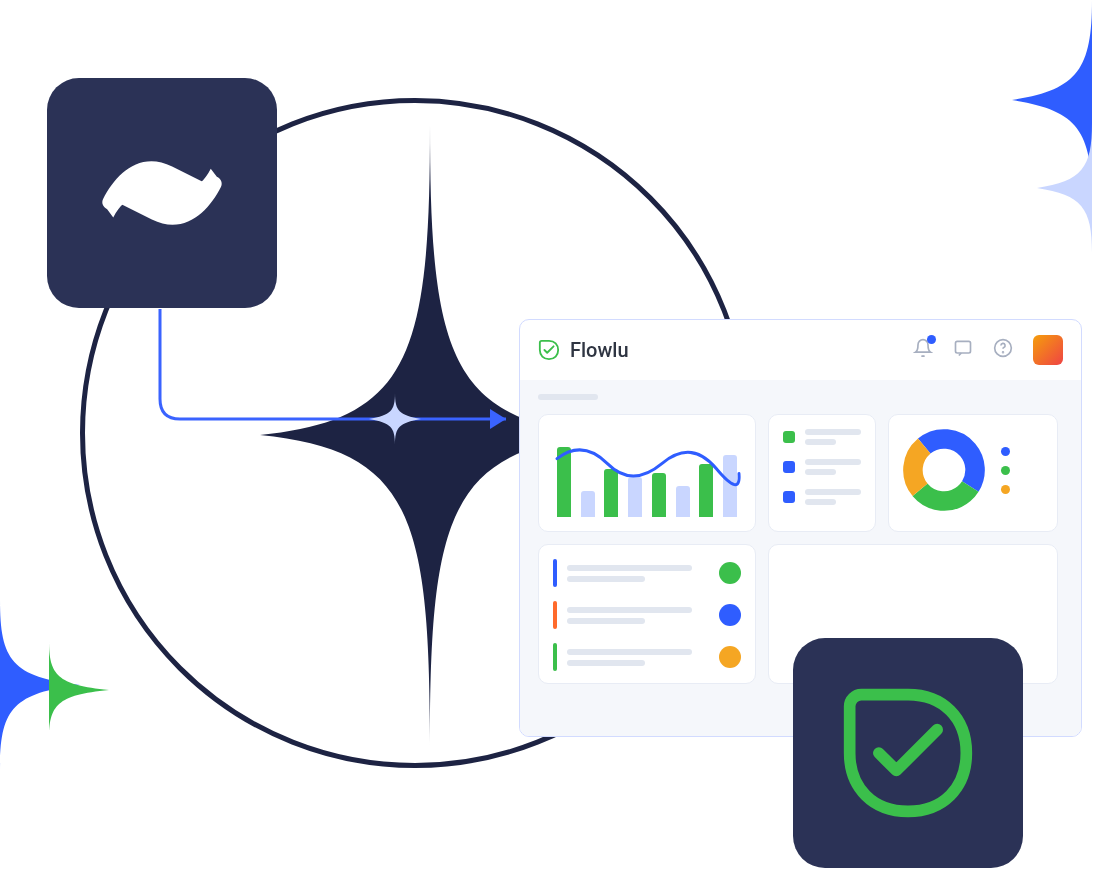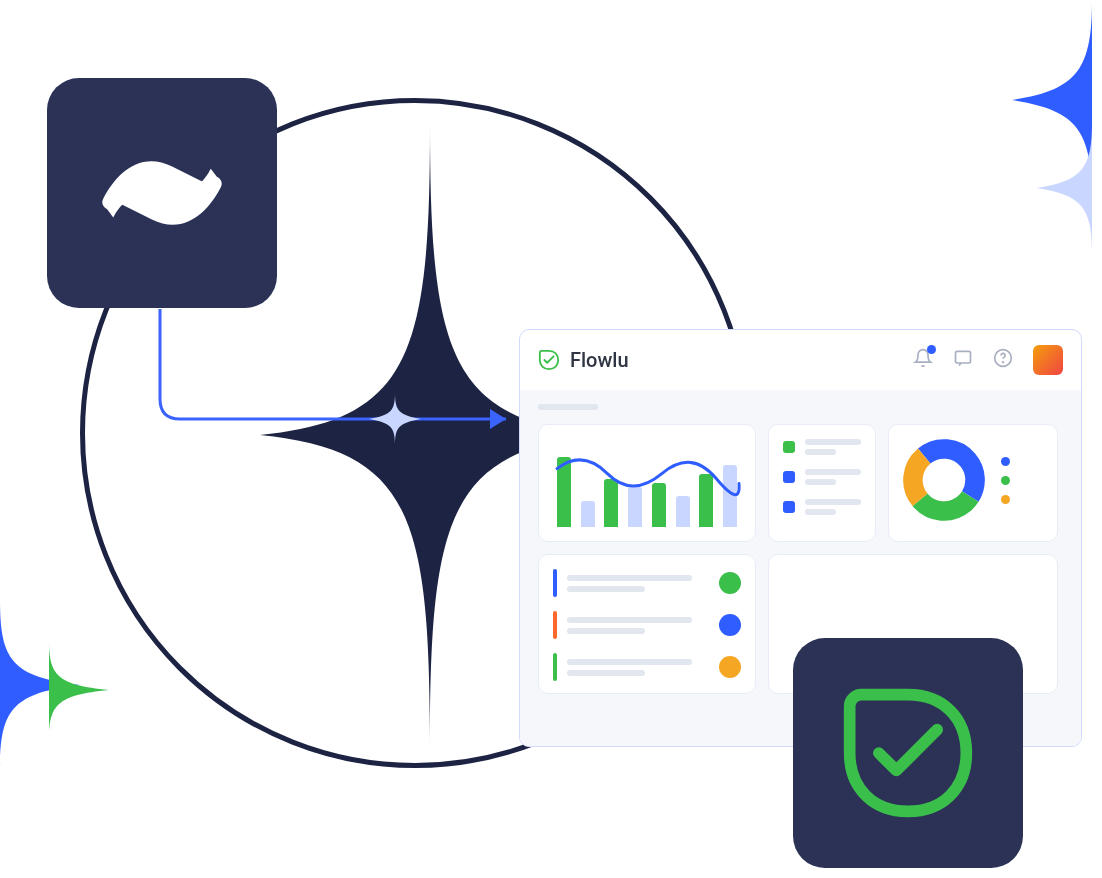--- a/index.html
+++ b/index.html
@@ -64,21 +64,21 @@
   .deco-tr2 { position: absolute; right: 10px; top: 123px; }
 
   
   .deco-bl1 { position: absolute; left: 0; top: 600px; }
   .deco-bl2 { position: absolute; left: 49px; top: 640px; }
 
   
   .app-window {
     position: absolute;
     left: 519px;
-    top: 329px;
+    top: 319px;
     width: 563px;
     height: 418px;
     background: #fff;
     border: 1px solid #d2dbff;
     border-radius: 10px;
     overflow: hidden;
   }
   .app-header {
     height: 60px;
     padding: 0 18px;

